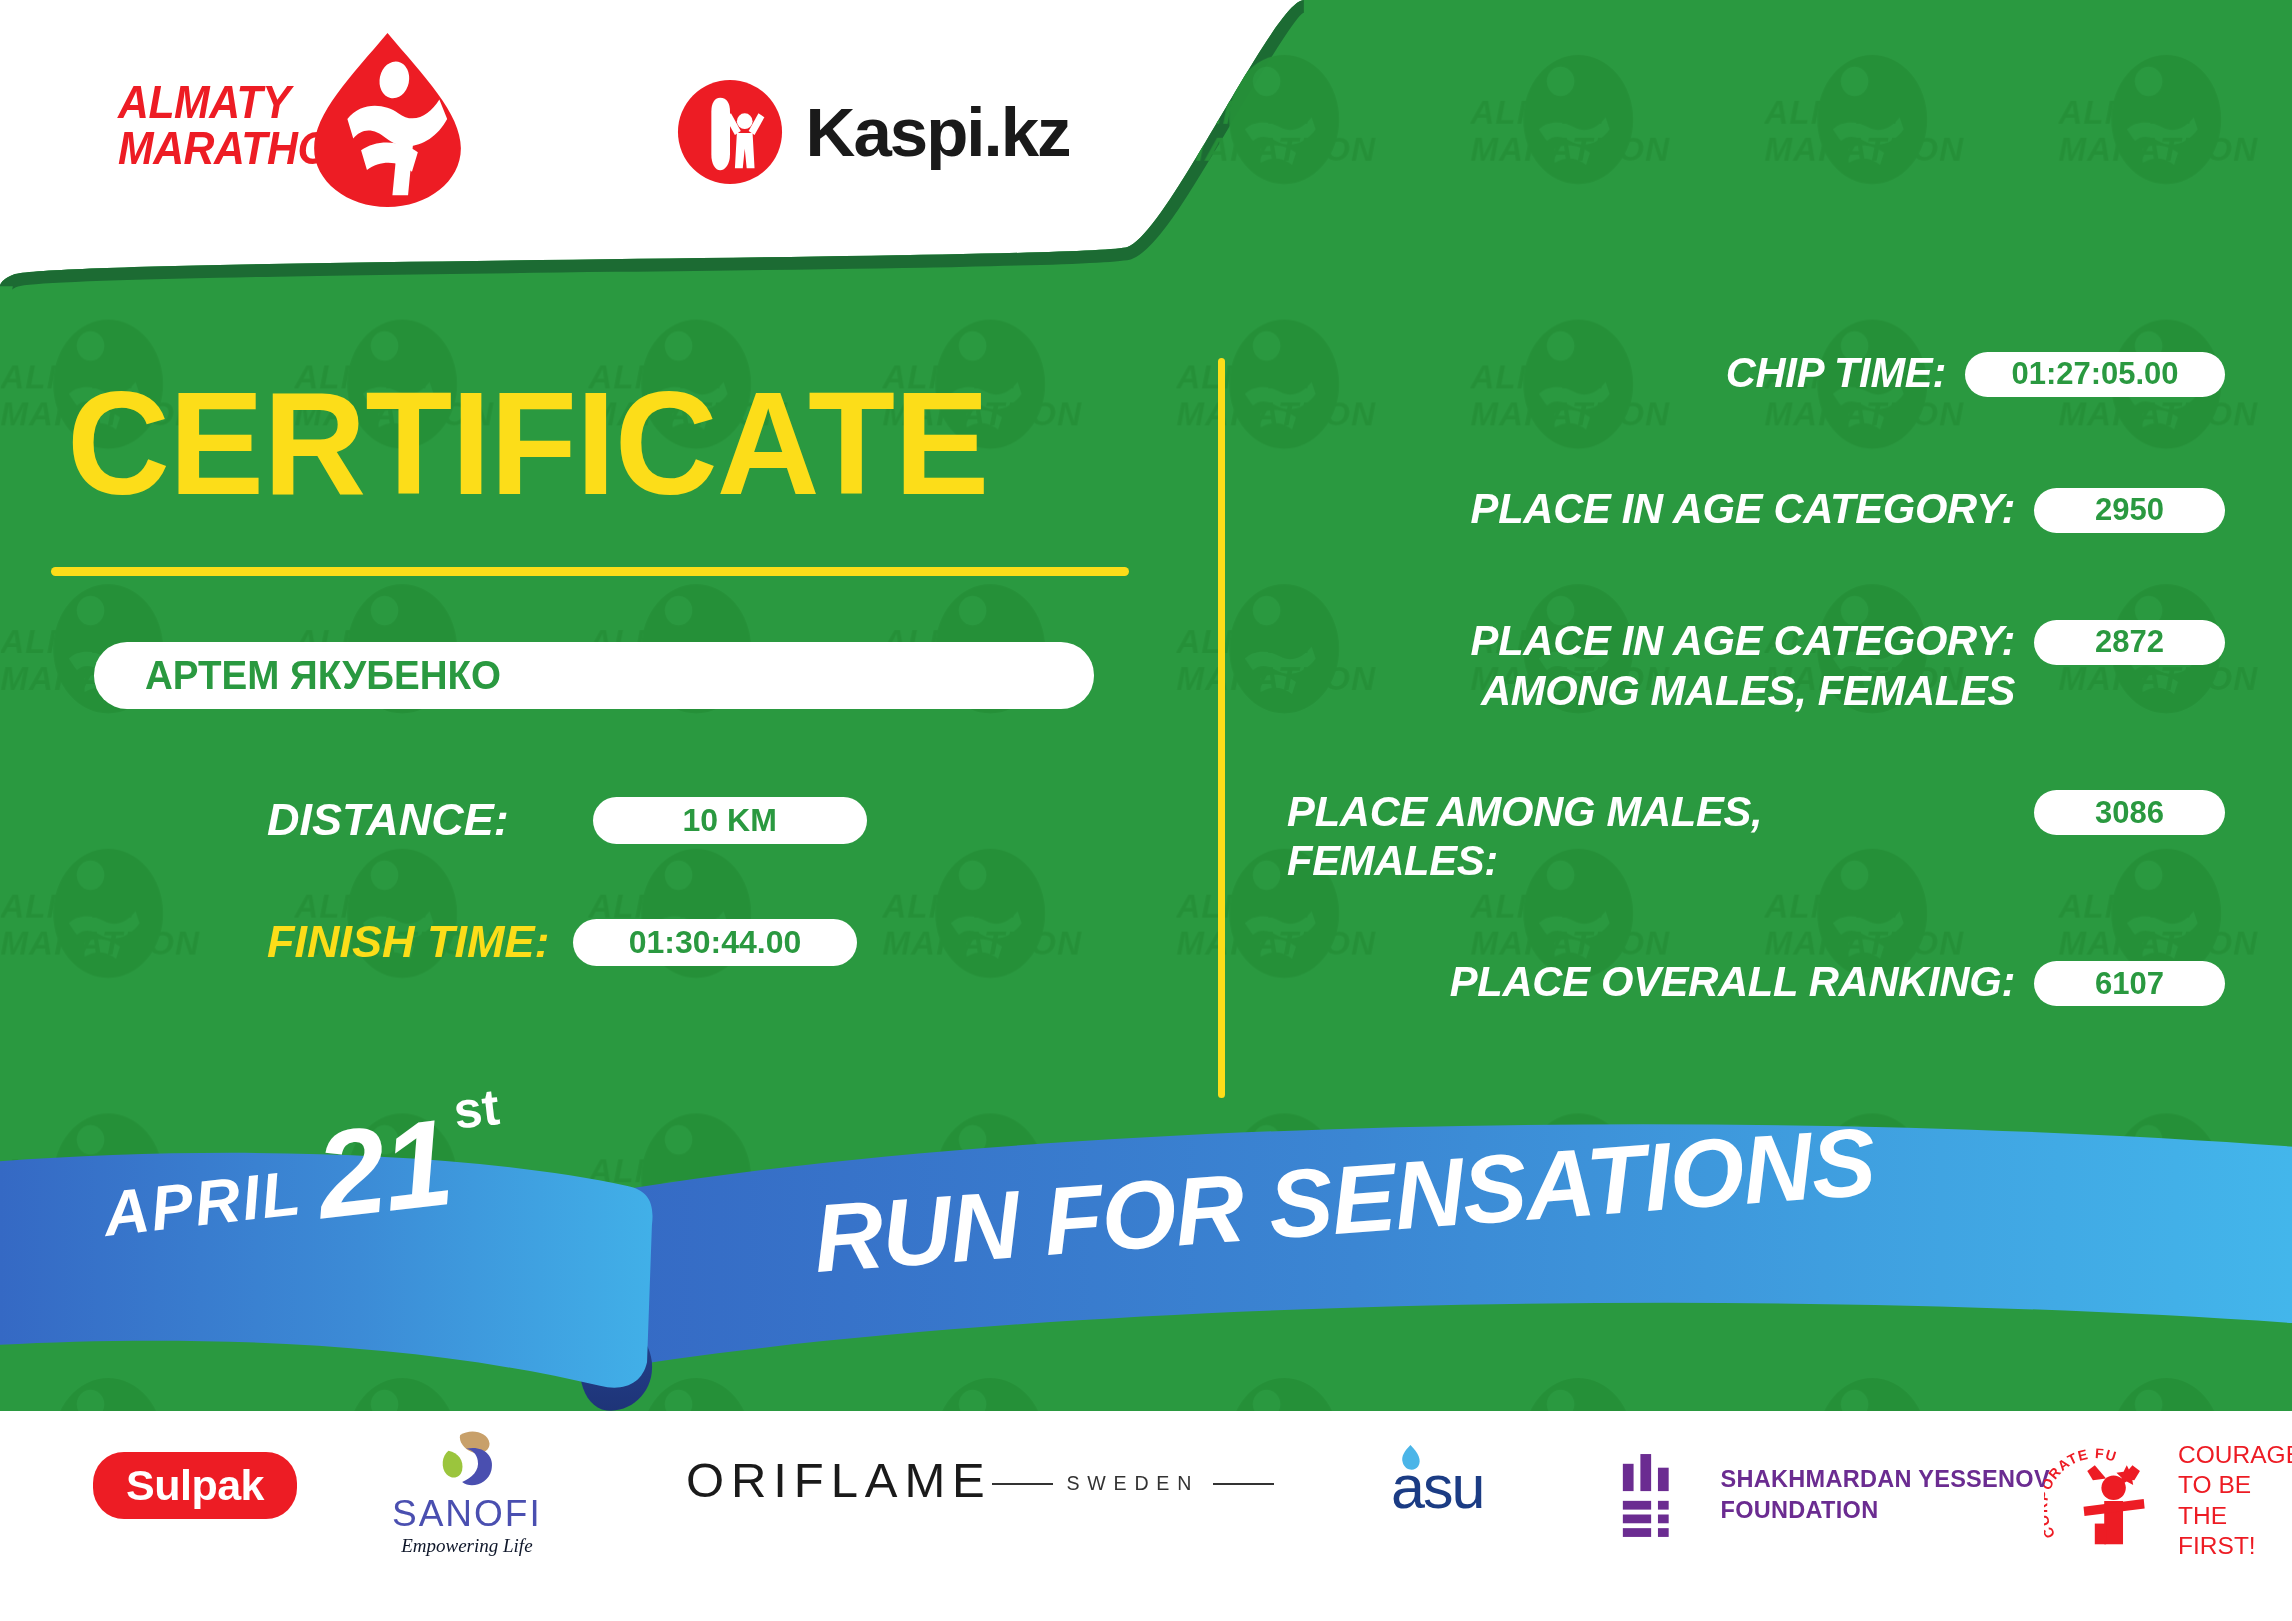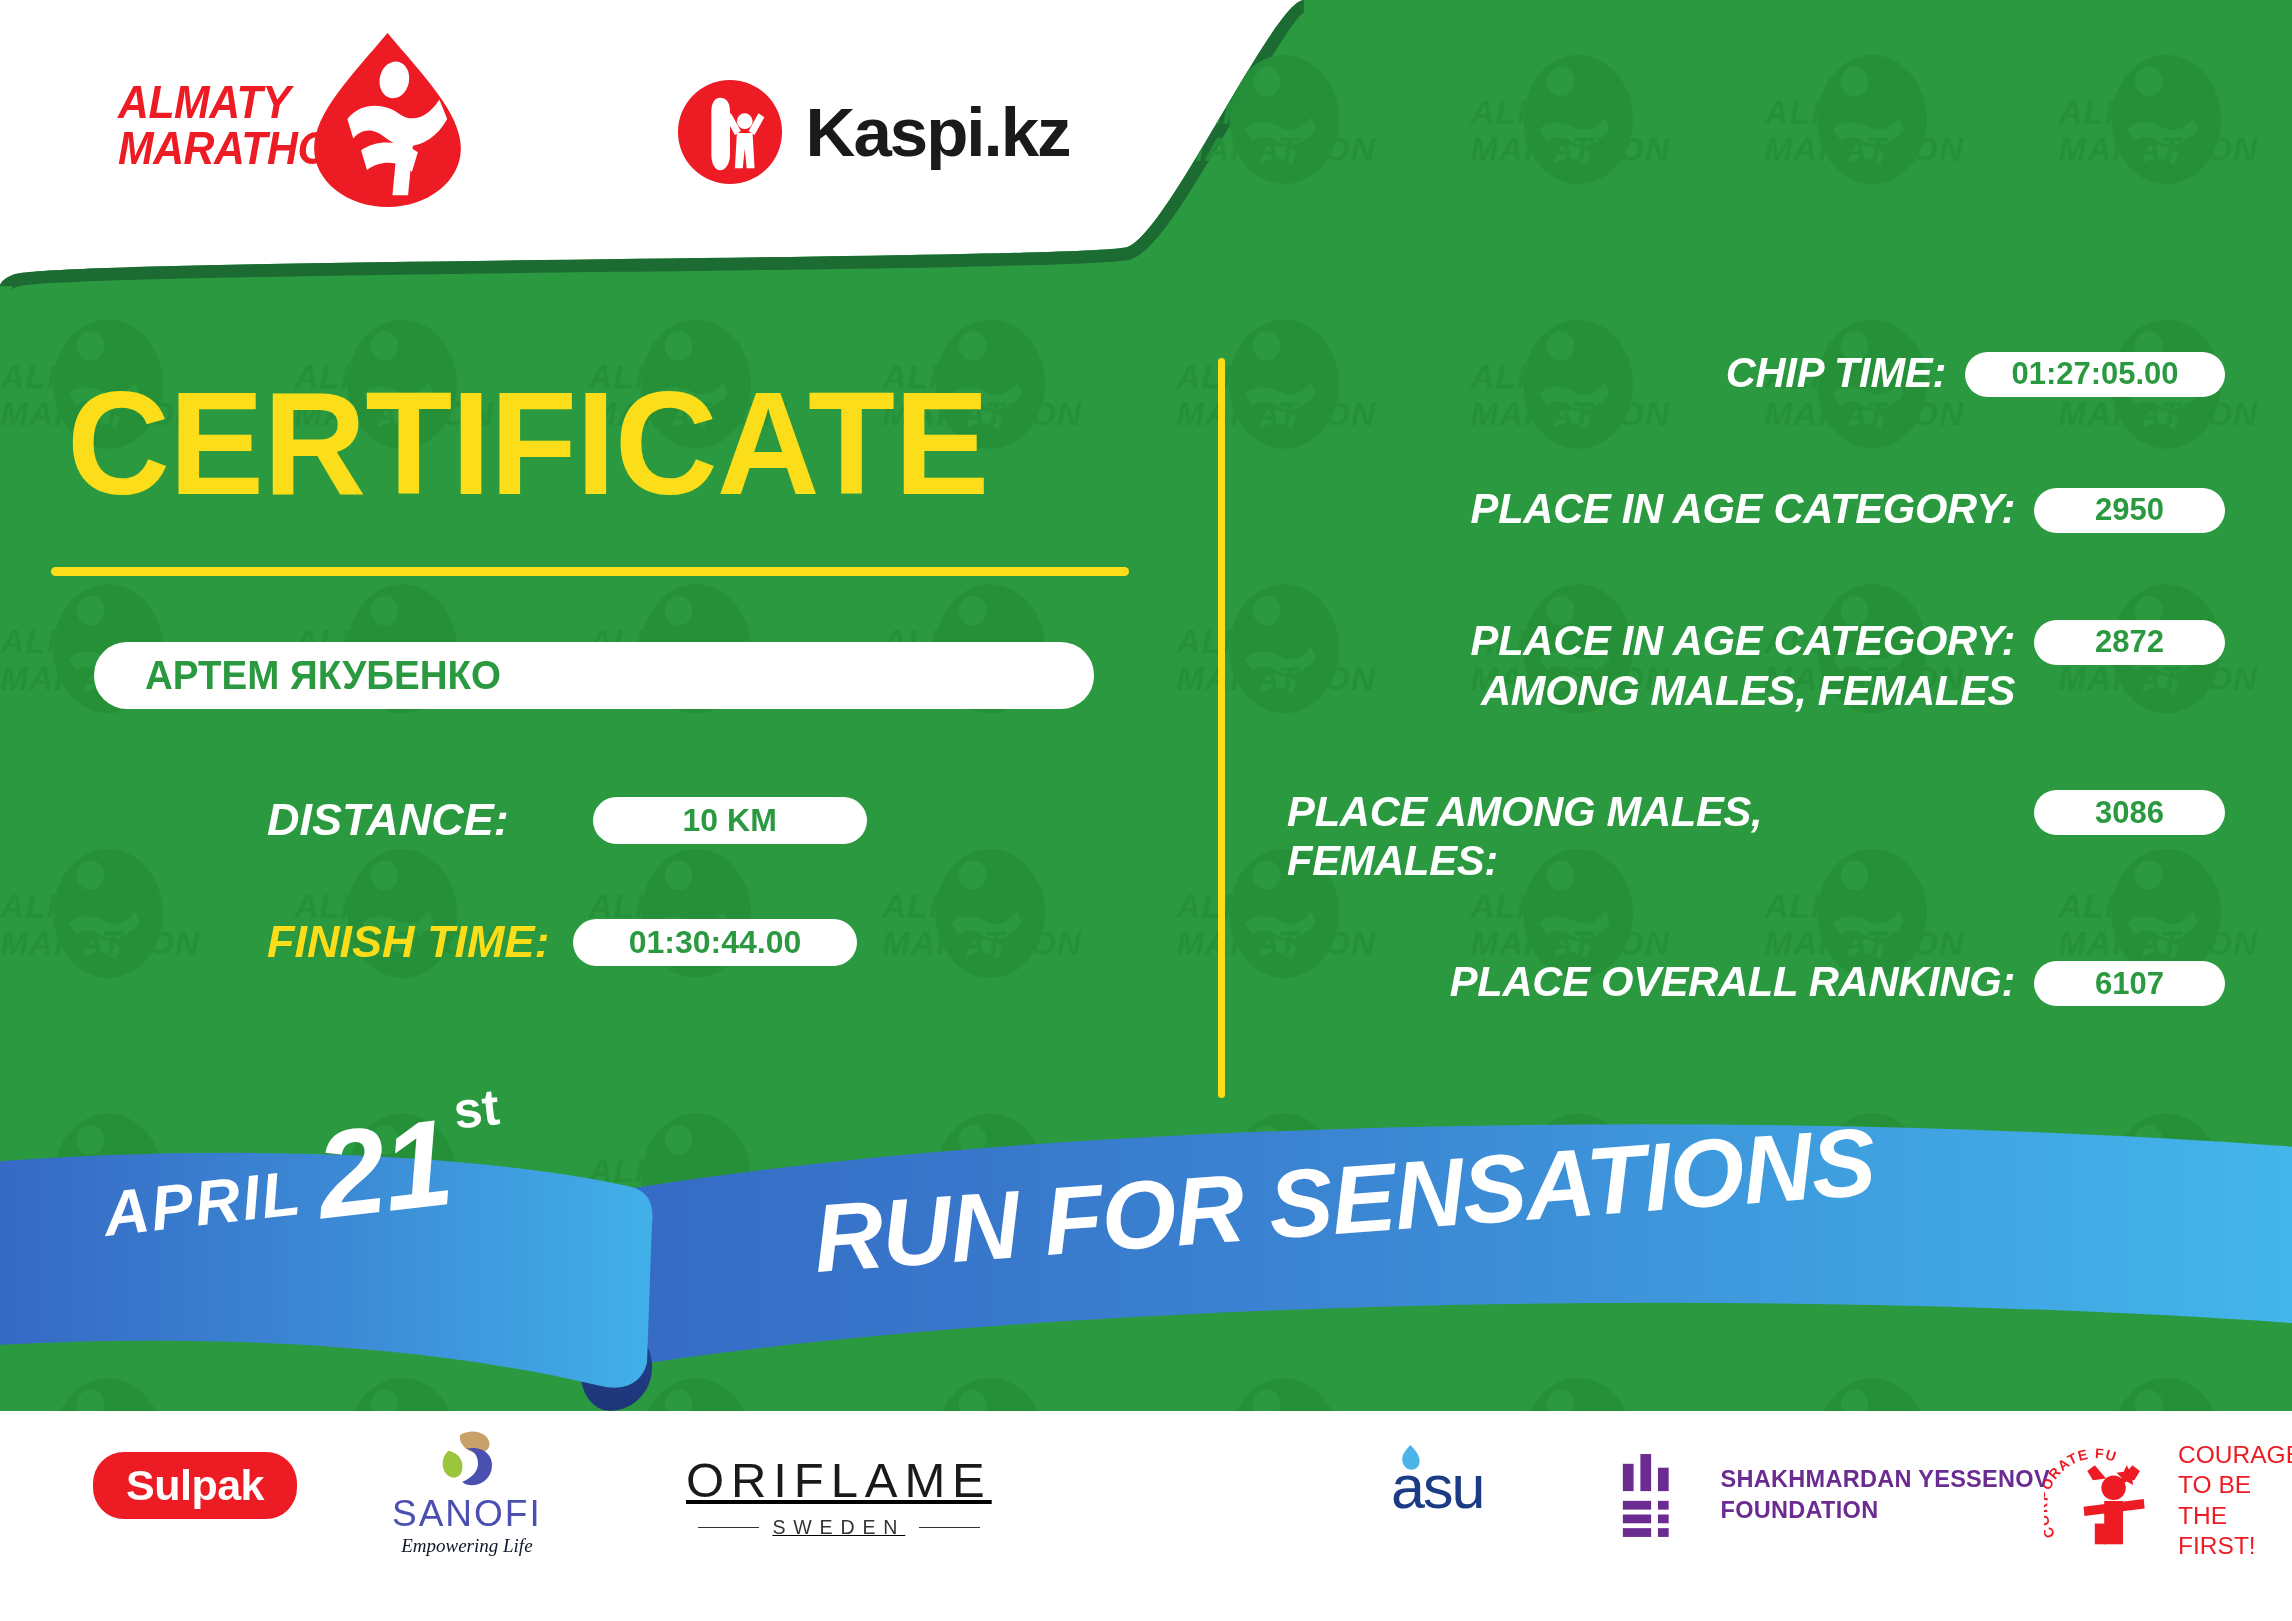--- a/index.html
+++ b/index.html
@@ -209,21 +209,21 @@
   .sanofi-name{
     color:#4A4FB0; font-size:37px; font-weight:normal; letter-spacing:2px;
     font-family:"Liberation Sans", sans-serif; margin-top:3.9px;
   }
   .sanofi-tag{
     color:#0f172a; font-size:19px; font-style:italic;
     font-family:"Liberation Serif", serif; margin-top:0;
   }
 
   
-  #sp-oriflame{ left:686px; top:41px; flex-direction:column; align-items:center;text-decoration:underline; }
+  #sp-oriflame{ left:686px; top:41px; flex-direction:row; align-items:center; }
   .ori-name{
     color:#1A1A1A; font-size:49px; letter-spacing:6.9px; font-weight:300;
     font-family:"Liberation Sans", sans-serif;
   }
   .ori-sub{
     display:flex; align-items:center; gap:13.7px; margin-top:7.8px; width:100%;
     justify-content:center;
   }
   .ori-sub .line{ width:61px; height:1.5px; background:#333; }
   .ori-sub .sw{

